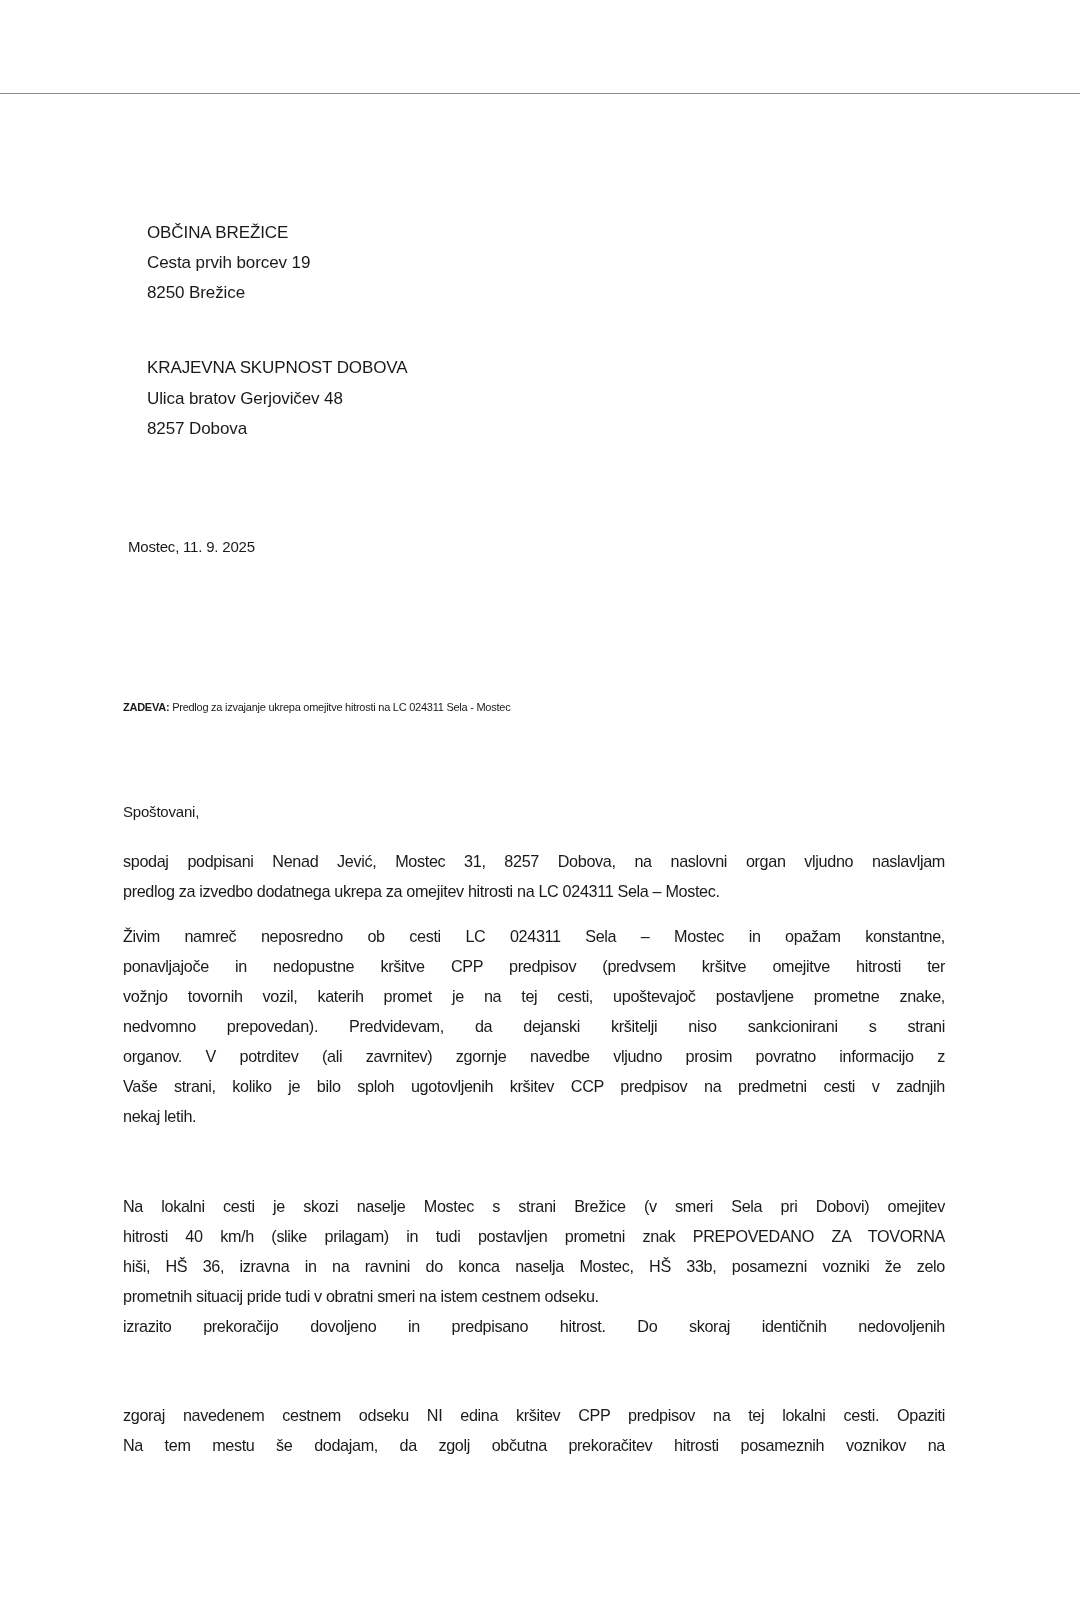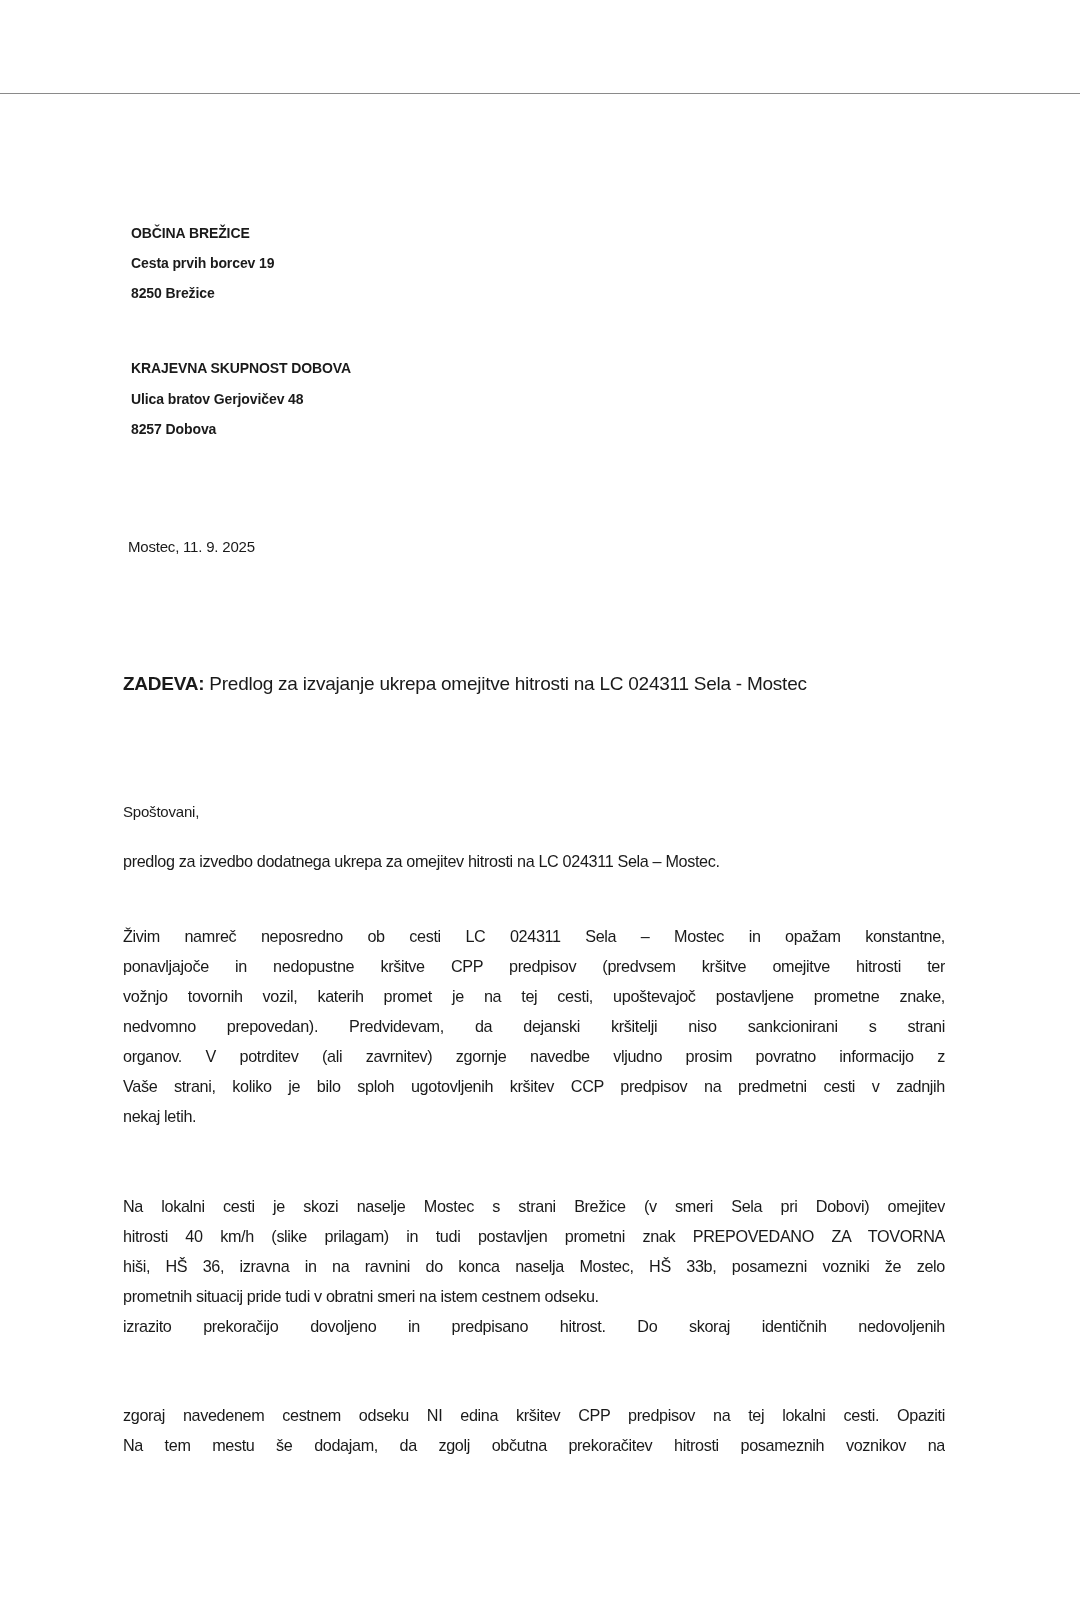--- a/index.html
+++ b/index.html
@@ -6,28 +6,28 @@
     body {
       width: 1080px; height: 1597px; position: relative; overflow: hidden;
       font-family: "Liberation Sans", sans-serif; color: #1a1a1a;
     }
     .rule {
       position: absolute; left: 0; top: 93px; width: 1080px; height: 1px;
       background: #8a8a8a;
     }
     .page { position: absolute; left: 123px; top: 0; width: 822px; }
     .addr-line {
-      position: absolute; left: 8px; font-weight: bold; font-size: 14px;
+      position: absolute; left: 24px; font-weight: normal; font-size: 17px;
       line-height: 20px; white-space: nowrap; letter-spacing: -0.1px;
     }
     .plain-line {
       position: absolute; left: 5px; font-size: 15px; line-height: 20px;
       white-space: nowrap; letter-spacing: -0.2px;
     }
-    .subject { position: absolute; left: 0; font-size: 19px; line-height: 20px; white-space: nowrap; letter-spacing: -0.25px; }
+    .subject { position: absolute; left: 0; font-size: 11px; line-height: 20px; white-space: nowrap; letter-spacing: -0.25px; margin-top: 23px; }
     .subject b { font-weight: bold; }
     .para { position: absolute; left: 0; width: 822px; }
     .line {
       display: block; height: 30px; font-size: 16.2px; line-height: 30px;
       text-align: justify; text-align-last: justify; white-space: normal;
       letter-spacing: -0.35px; overflow: hidden;
     }
     .line.last { text-align-last: left; }
   </style>
 </head>
@@ -51,20 +51,21 @@
 
   <div class="plain-line" style="top:537px">Mostec, 11. 9. 2025</div>
 
   <div class="subject" style="top:674px">
     <b>ZADEVA:</b><span> Predlog za izvajanje ukrepa omejitve hitrosti na LC 024311 Sela - Mostec</span>
   </div>
 
   <div class="plain-line" style="top:802px; left:0">Spoštovani,</div>
 
   <div class="para" style="top:846px">
+    <span class="line">spodaj podpisani Nenad Jević, Mostec 31, 8257 Dobova, na naslovni organ vljudno naslavljam</span>
     <span class="line last">predlog za izvedbo dodatnega ukrepa za omejitev hitrosti na LC 024311 Sela – Mostec.</span>
   </div>
 
   <div class="para" style="top:921px">
     <span class="line">Živim namreč neposredno ob cesti LC 024311 Sela – Mostec in opažam konstantne,</span>
     <span class="line">ponavljajoče in nedopustne kršitve CPP predpisov (predvsem kršitve omejitve hitrosti ter</span>
     <span class="line">vožnjo tovornih vozil, katerih promet je na tej cesti, upoštevajoč postavljene prometne znake,</span>
     <span class="line">nedvomno prepovedan). Predvidevam, da dejanski kršitelji niso sankcionirani s strani</span>
     <span class="line">organov. V potrditev (ali zavrnitev) zgornje navedbe vljudno prosim povratno informacijo z</span>
     <span class="line">Vaše strani, koliko je bilo sploh ugotovljenih kršitev CCP predpisov na predmetni cesti v zadnjih</span>

